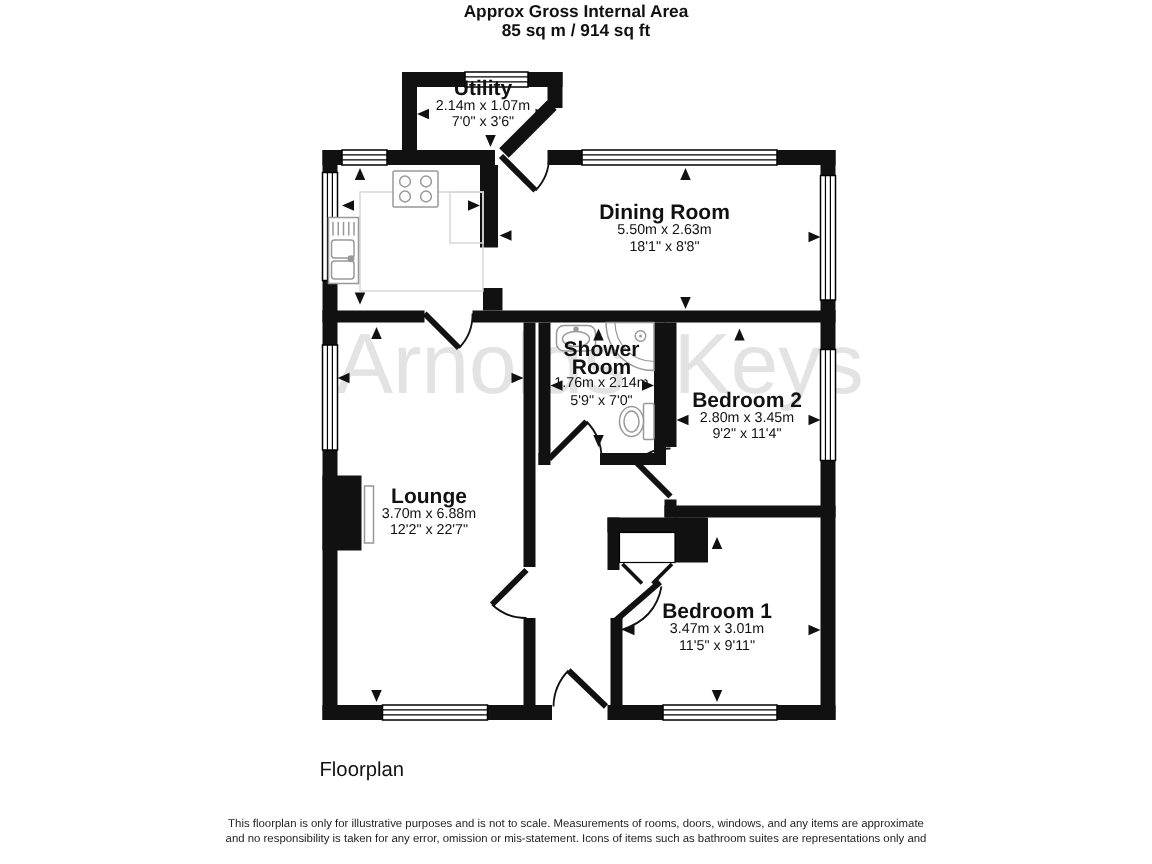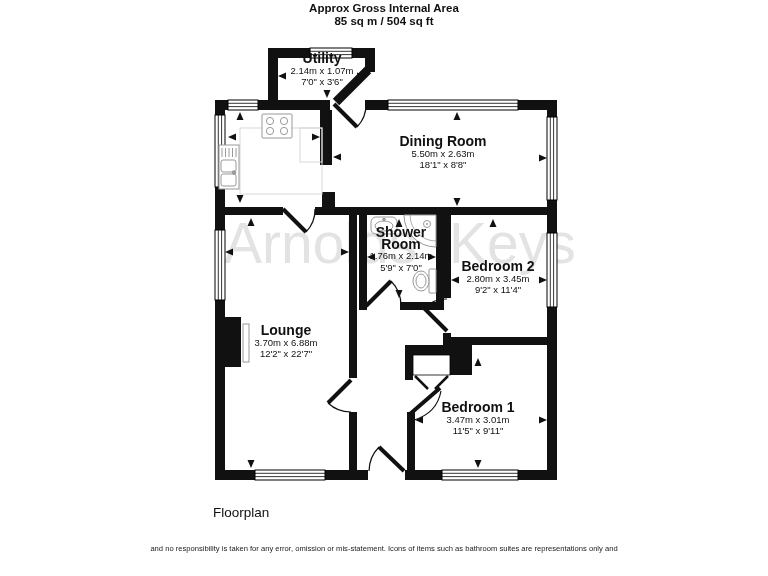--- a/index.html
+++ b/index.html
@@ -18,21 +18,21 @@
   .disclaimer{position:absolute;left:0;top:544px;width:768px;text-align:center;
               font-size:7.6px;line-height:9.6px;color:#222;z-index:3;}
 </style>
 </head>
 <body>
 
 <div id="stage">
 
   <div class="hdr">
     <div>Approx Gross Internal Area</div>
-    <div>85 sq m / 504 sq ft</div>
+    <div>85 sq m / 914 sq ft</div>
   </div>
 
   <div class="watermark">Arnolds Keys</div>
 
   <svg class="plan" width="768" height="576" viewBox="0 0 768 576">
 
     <g fill="#111">
 
       <rect x="268" y="48" width="10" height="57"></rect>
       <rect x="268" y="48" width="42" height="10"></rect>
@@ -276,16 +276,17 @@
     <div class="rdim">12'2" x 22'7"</div>
   </div>
   <div class="room-label" style="left:478px;top:402px;">
     <div class="rname">Bedroom 1</div>
     <div class="rdim">3.47m x 3.01m</div>
     <div class="rdim">11'5" x 9'11"</div>
   </div>
 
   <div class="caption">Floorplan</div>
   <div class="disclaimer">
+    <div>This floorplan is only for illustrative purposes and is not to scale. Measurements of rooms, doors, windows, and any items are approximate</div>
     <div>and no responsibility is taken for any error, omission or mis-statement. Icons of items such as bathroom suites are representations only and</div>
   </div>
 
 </div>
 
 </body></html>

